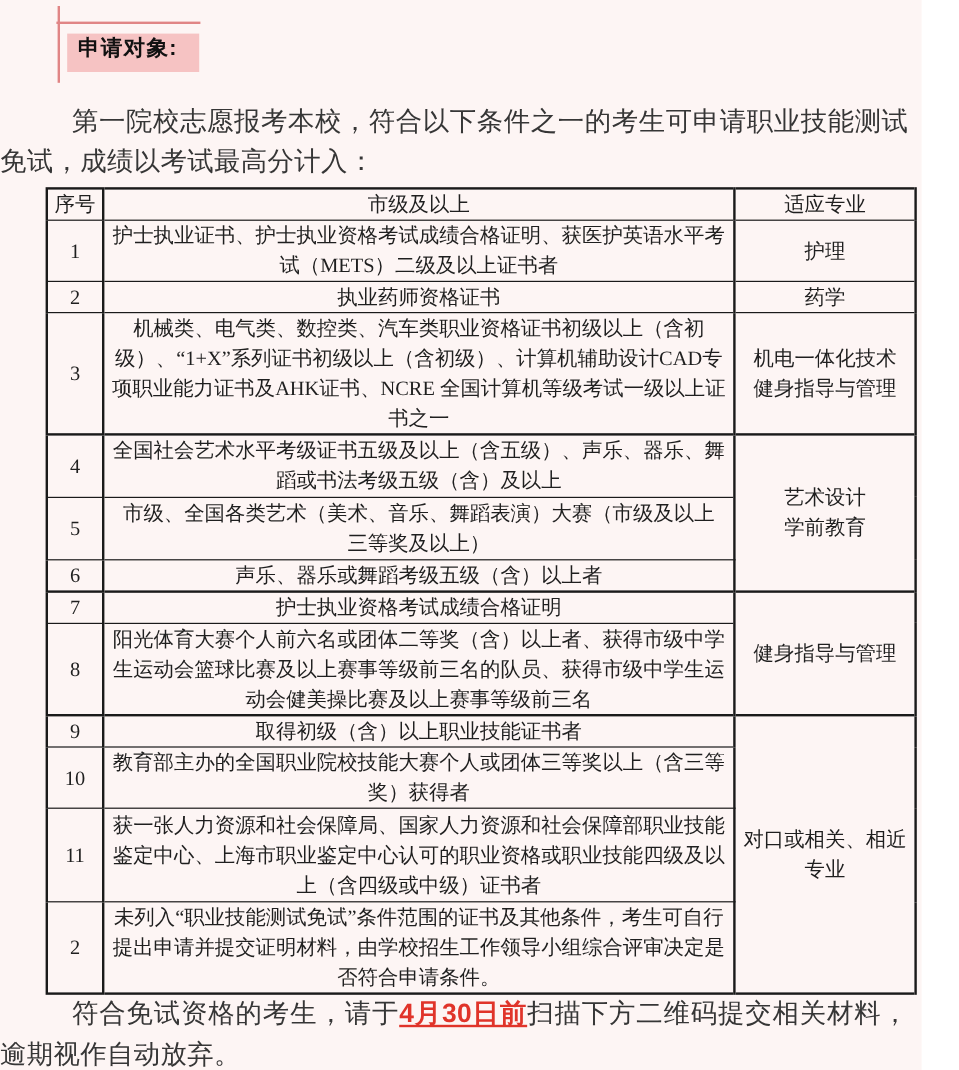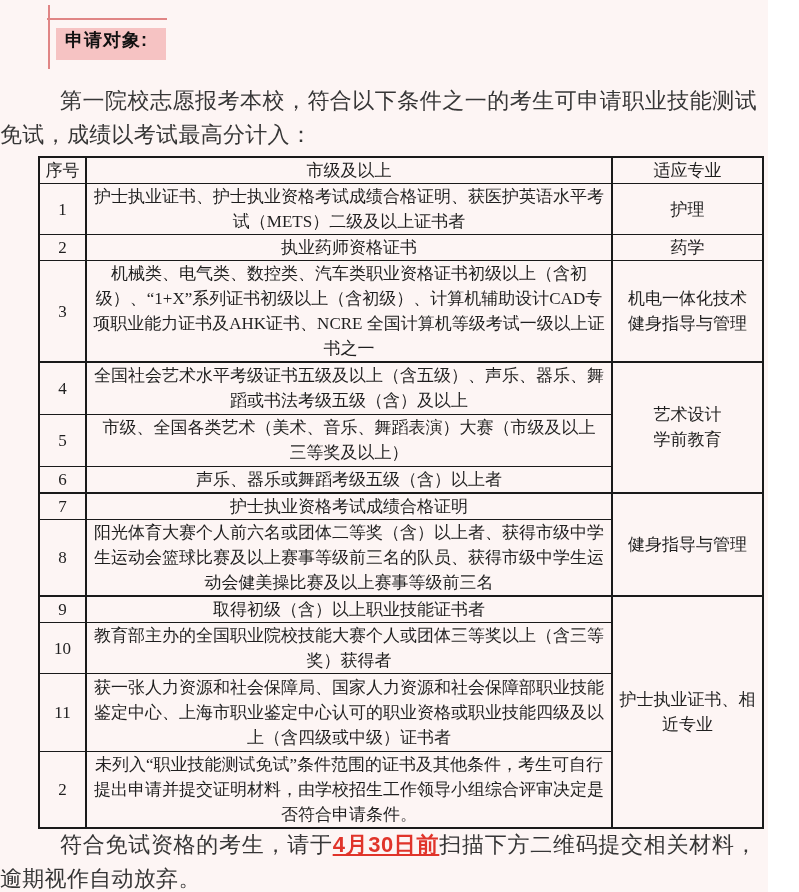--- a/index.html
+++ b/index.html
@@ -115,21 +115,21 @@
         <td class="cert">护士执业资格考试成绩合格证明</td>
         <td class="major" rowspan="2">健身指导与管理</td>
       </tr>
       <tr style="height:77px">
         <td class="no">8</td>
         <td class="cert">阳光体育大赛个人前六名或团体二等奖（含）以上者、获得市级中学生运动会篮球比赛及以上赛事等级前三名的队员、获得市级中学生运动会健美操比赛及以上赛事等级前三名</td>
       </tr>
       <tr class="grp" style="height:25px">
         <td class="no">9</td>
         <td class="cert">取得初级（含）以上职业技能证书者</td>
-        <td class="major" rowspan="4">护士执业证书、相近专业</td>
+        <td class="major" rowspan="4">对口或相关、相近专业</td>
       </tr>
       <tr style="height:51px">
         <td class="no">10</td>
         <td class="cert">教育部主办的全国职业院校技能大赛个人或团体三等奖以上（含三等奖）获得者</td>
       </tr>
       <tr style="height:78px">
         <td class="no">11</td>
         <td class="cert">获一张人力资源和社会保障局、国家人力资源和社会保障部职业技能鉴定中心、上海市职业鉴定中心认可的职业资格或职业技能四级及以上（含四级或中级）证书者</td>
       </tr>
       <tr style="height:76px">

